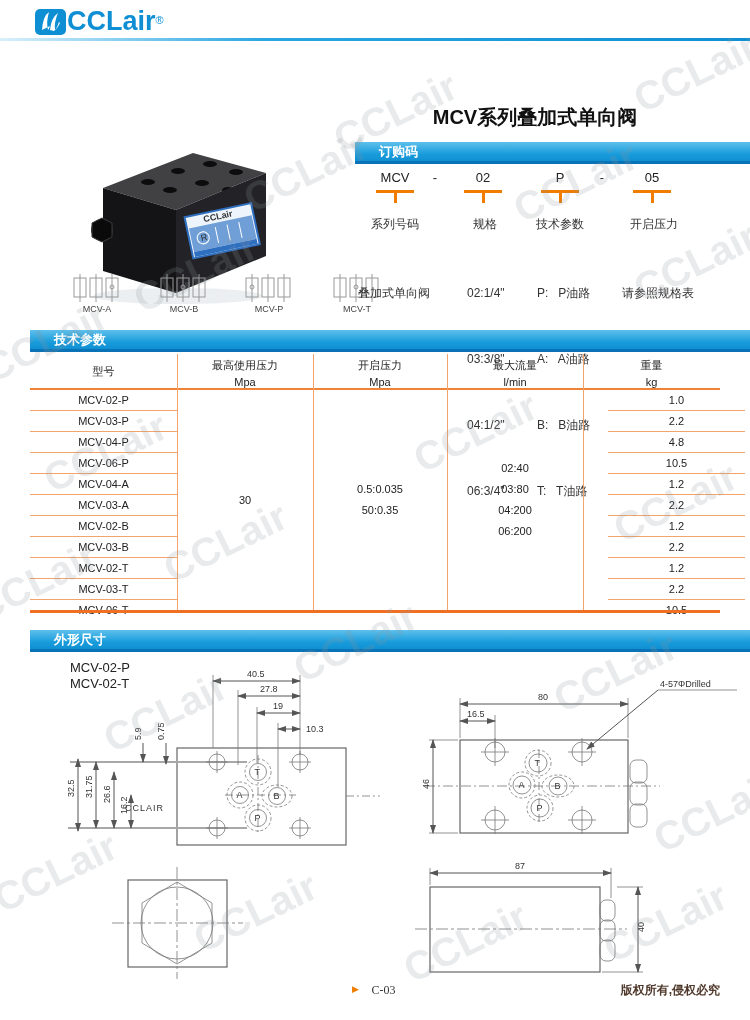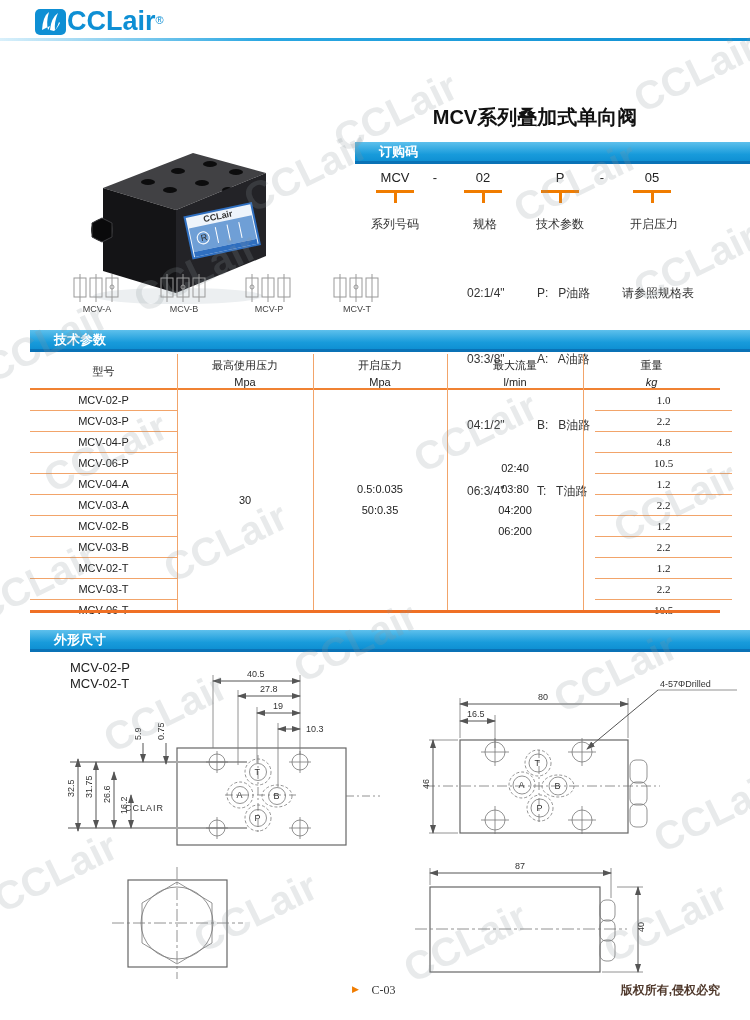--- a/index.html
+++ b/index.html
@@ -153,20 +153,23 @@
     <div class="tmark" style="left:40px;top:48px;"></div>
     <div class="tmark" style="left:128px;top:48px;"></div>
     <div class="tmark" style="left:205px;top:48px;"></div>
     <div class="tmark" style="left:297px;top:48px;"></div>
 
     <div class="grplabel" style="left:40px;top:74px;">系列号码</div>
     <div class="grplabel" style="left:130px;top:74px;">规格</div>
     <div class="grplabel" style="left:205px;top:74px;">技术参数</div>
     <div class="grplabel" style="left:299px;top:74px;">开启压力</div>
 
+    <div class="grpopts" style="left:3px;top:96px;">
+      <div>叠加式单向阀</div>
+    </div>
     <div class="grpopts" style="left:112px;top:96px;">
       <div>02:1/4"</div>
       <div>03:3/8"</div>
       <div>04:1/2"</div>
       <div>06:3/4"</div>
     </div>
     <div class="grpopts" style="left:182px;top:96px;">
       <div>P:   P油路</div>
       <div>A:   A油路</div>
       <div>B:   B油路</div>
@@ -188,21 +191,21 @@
     <div class="th" style="left:283px;top:28px;width:134px;">
       <div>开启压力</div>
       <div style="margin-top:3px;">Mpa</div>
     </div>
     <div class="th" style="left:417px;top:28px;width:136px;">
       <div>最大流量</div>
       <div style="margin-top:3px;">l/min</div>
     </div>
     <div class="th" style="left:553px;top:28px;width:137px;">
       <div>重量</div>
-      <div style="margin-top:3px;font-style:italic;">kg</div>
+      <div style="margin-top:3px;">kg</div>
     </div>
     <div class="hline" style="left:0;top:58px;width:690px;"></div>
 
     <div class="vline" style="left:147px;top:24px;height:256px;"></div>
     <div class="vline" style="left:283px;top:24px;height:256px;"></div>
     <div class="vline" style="left:417px;top:24px;height:256px;"></div>
     <div class="vline" style="left:553px;top:24px;height:256px;"></div>
 
     <div class="abs" style="left:0;top:60px;width:147px;">
         <div class="trow">MCV-02-P</div>
@@ -210,21 +213,21 @@
         <div class="trow">MCV-04-P</div>
         <div class="trow">MCV-06-P</div>
         <div class="trow">MCV-04-A</div>
         <div class="trow">MCV-03-A</div>
         <div class="trow">MCV-02-B</div>
         <div class="trow">MCV-03-B</div>
         <div class="trow">MCV-02-T</div>
         <div class="trow">MCV-03-T</div>
         <div class="trow">MCV-06-T</div>
       </div>
-    <div class="abs" style="left:565px;top:60px;width:137px;font-family:Liberation Serif, serif;">
+    <div class="abs" style="left:578px;top:60px;width:137px;">
         <div class="trow">1.0</div>
         <div class="trow">2.2</div>
         <div class="trow">4.8</div>
         <div class="trow">10.5</div>
         <div class="trow">1.2</div>
         <div class="trow">2.2</div>
         <div class="trow">1.2</div>
         <div class="trow">2.2</div>
         <div class="trow">1.2</div>
         <div class="trow">2.2</div>

